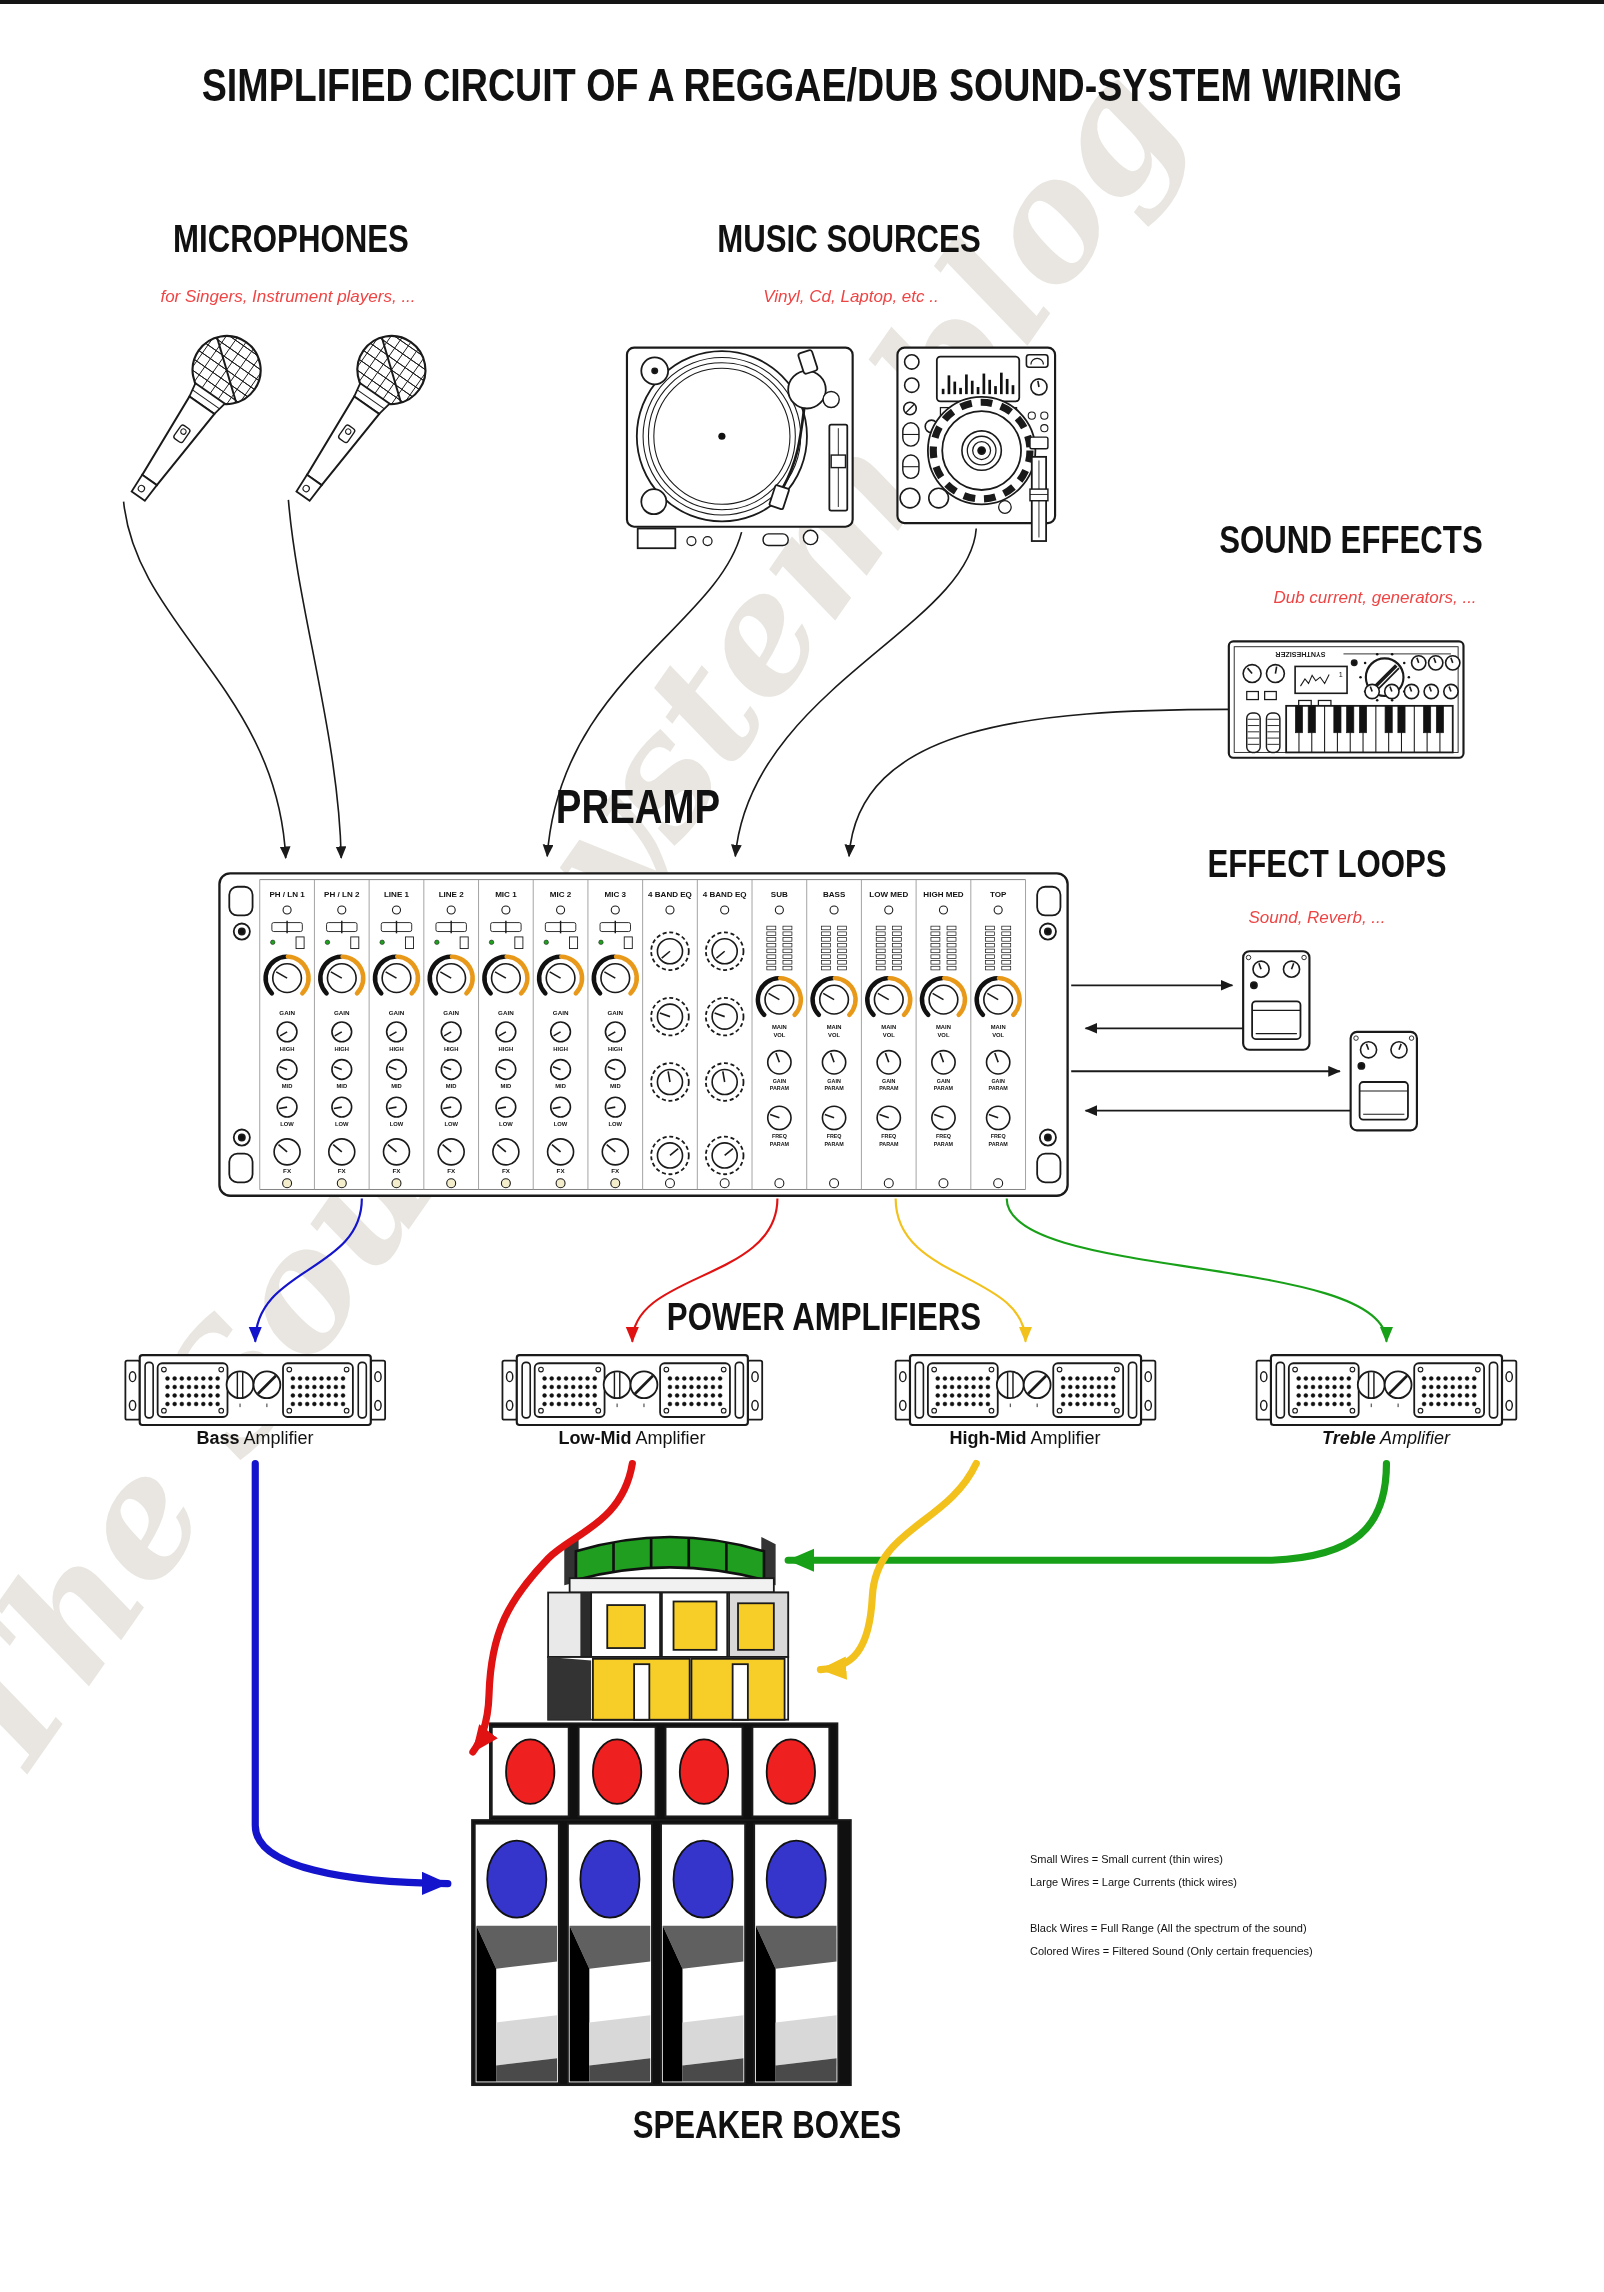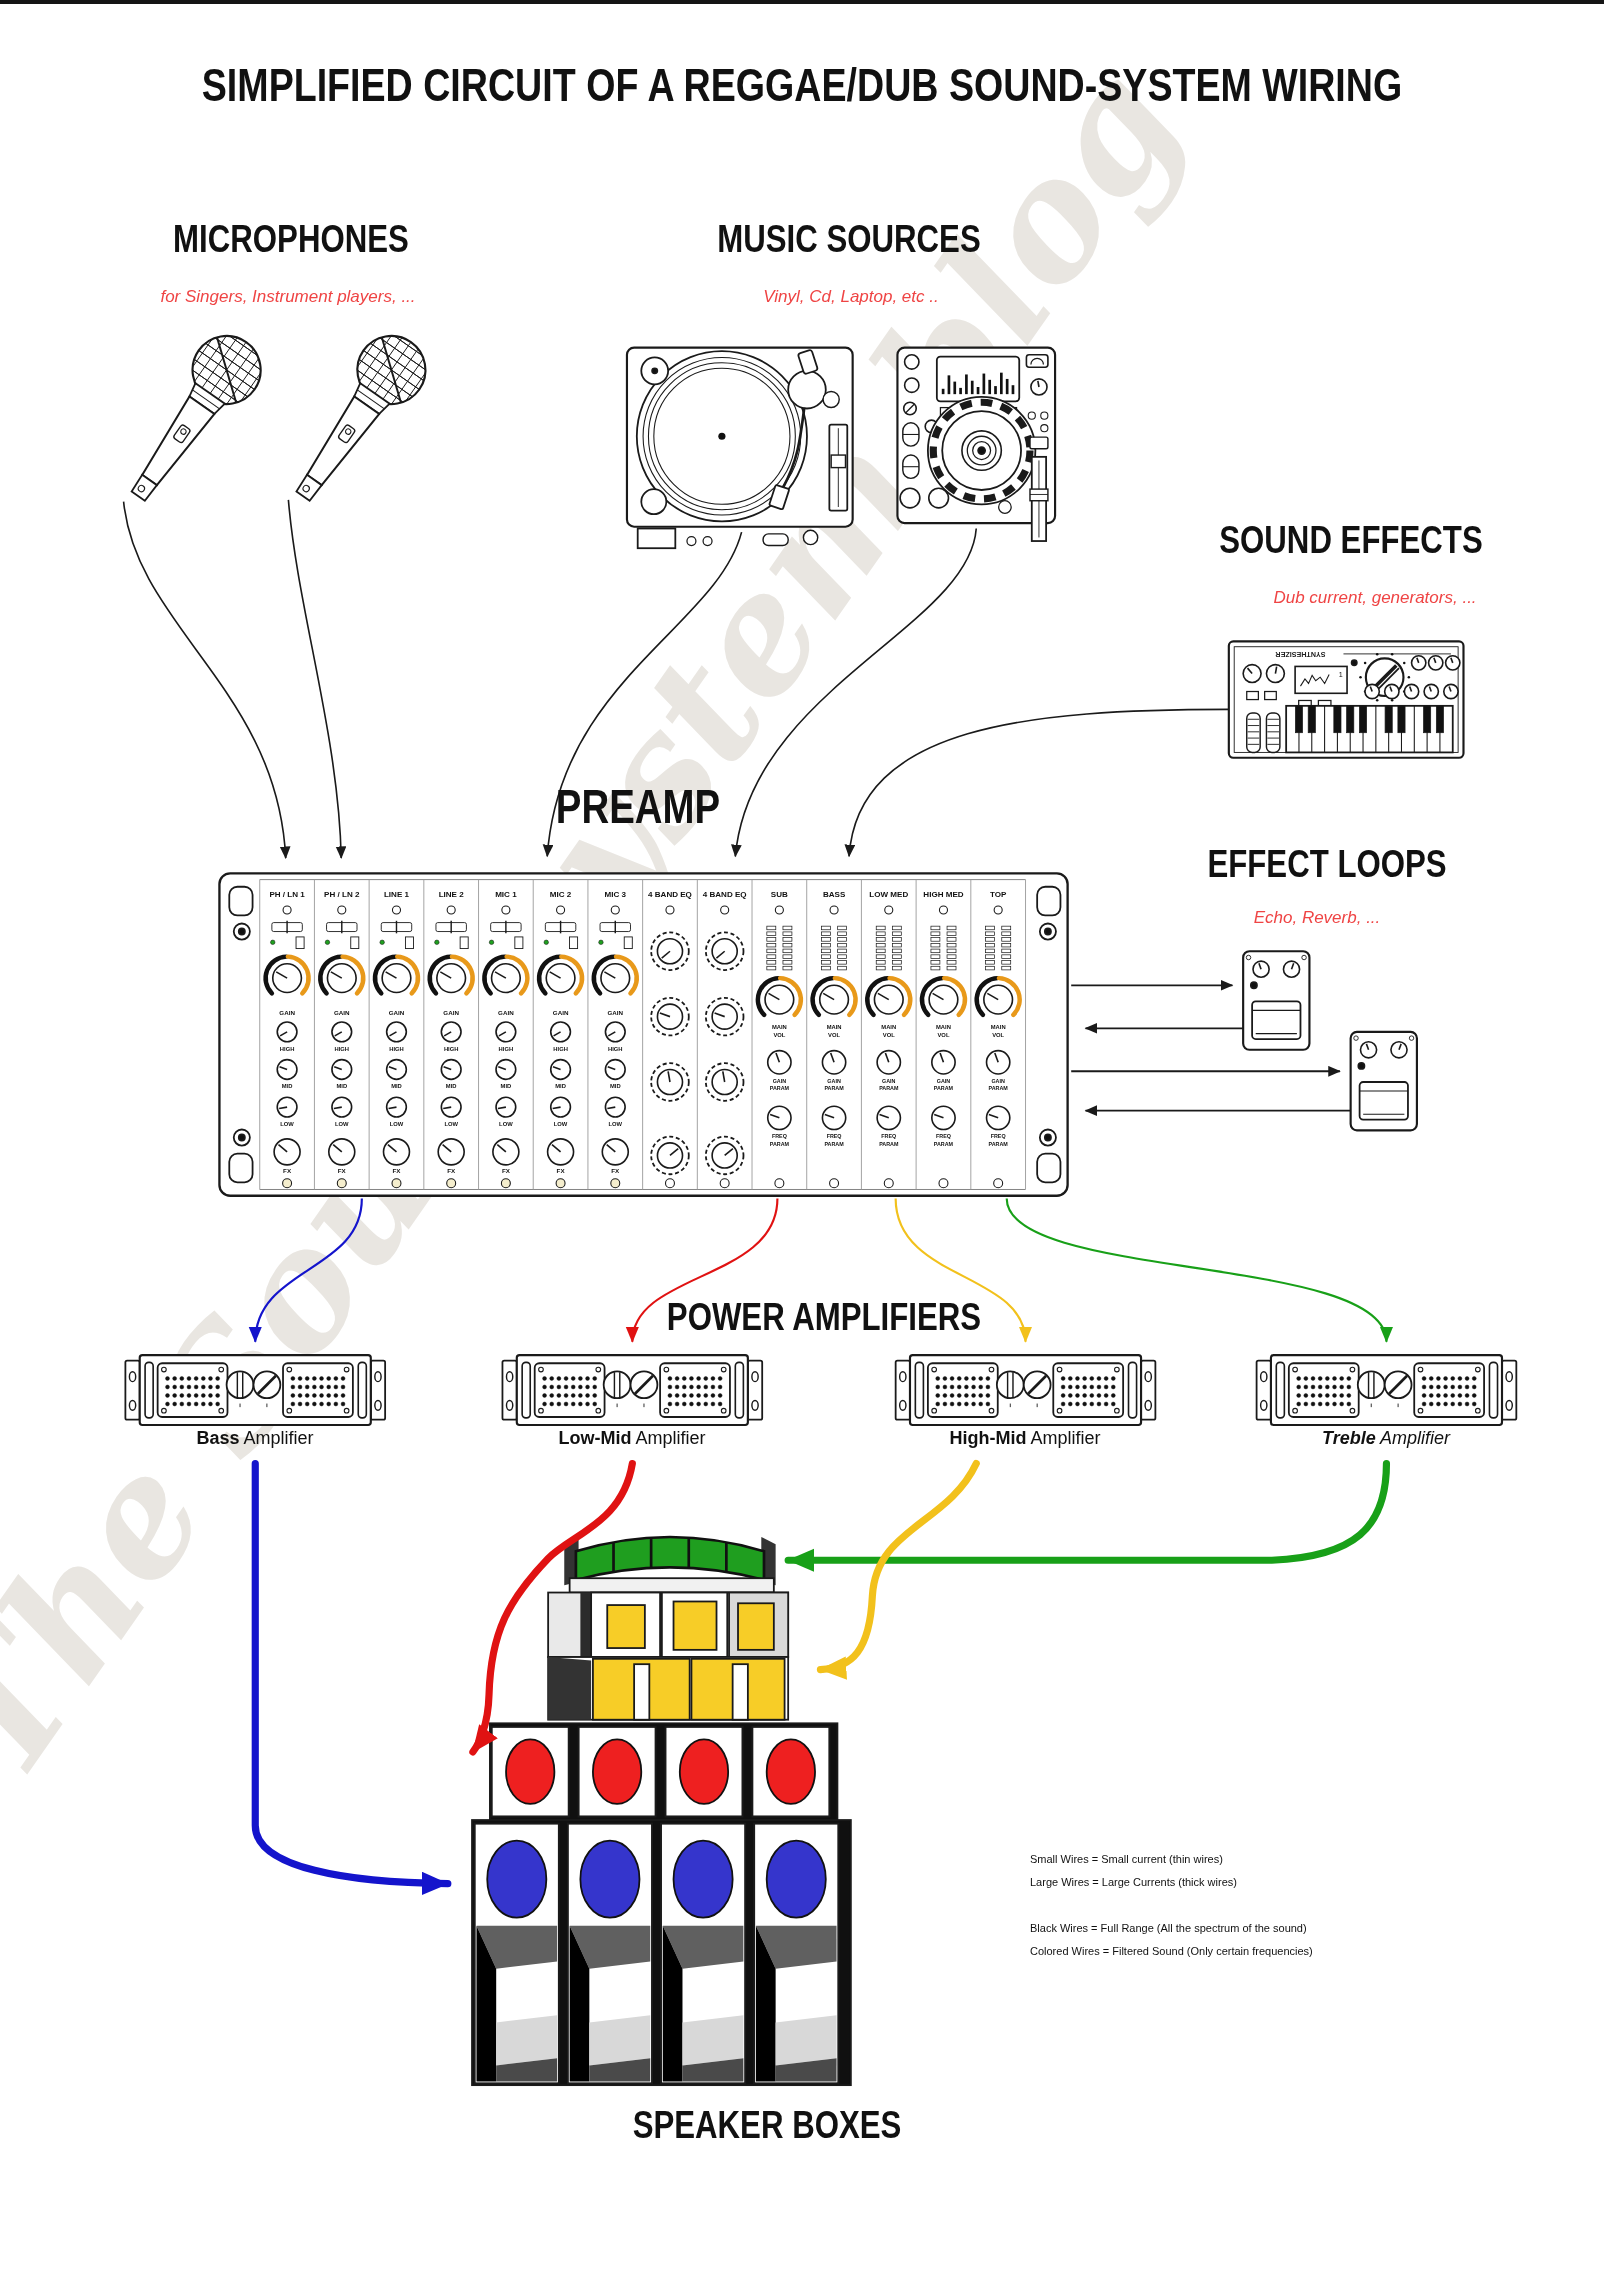--- a/index.html
+++ b/index.html
@@ -1207,21 +1207,21 @@
 
   <div class="txt hd h44" style="left:849px;top:217px;"><span>MUSIC SOURCES</span></div>
   <div class="txt cap" style="left:851px;top:287px;">Vinyl, Cd, Laptop, etc ..</div>
 
   <div class="txt hd h44" style="left:1351px;top:518px;"><span>SOUND EFFECTS</span></div>
   <div class="txt cap" style="left:1375px;top:588px;">Dub current, generators, ...</div>
 
   <div class="txt hd h46" style="left:638px;top:779px;"><span>PREAMP</span></div>
 
   <div class="txt hd h44" style="left:1327px;top:842px;"><span>EFFECT LOOPS</span></div>
-  <div class="txt cap" style="left:1317px;top:908px;">Echo, Reverb, ...</div>
+  <div class="txt cap" style="left:1317px;top:908px;">Sound, Reverb, ...</div>
 
   <div class="txt hd h44" style="left:824px;top:1295px;"><span>POWER AMPLIFIERS</span></div>
 
   <div id="amp-labels">
       <div class="txt amp-label" style="left: 255px; top: 1428px; text-align: center;"><span class="b">Bass</span><span> Amplifier</span></div>
       <div class="txt amp-label" style="left: 632px; top: 1428px;"><span class="b">Low-Mid</span><span> Amplifier</span></div>
       <div class="txt amp-label" style="left: 1025px; top: 1428px;"><span class="b">High-Mid</span><span> Amplifier</span></div>
       <div class="txt amp-label" style="left: 1386px; top: 1428px; font-style: italic;"><span class="b">Treble</span><span> Amplifier</span></div>
     </div>
 

